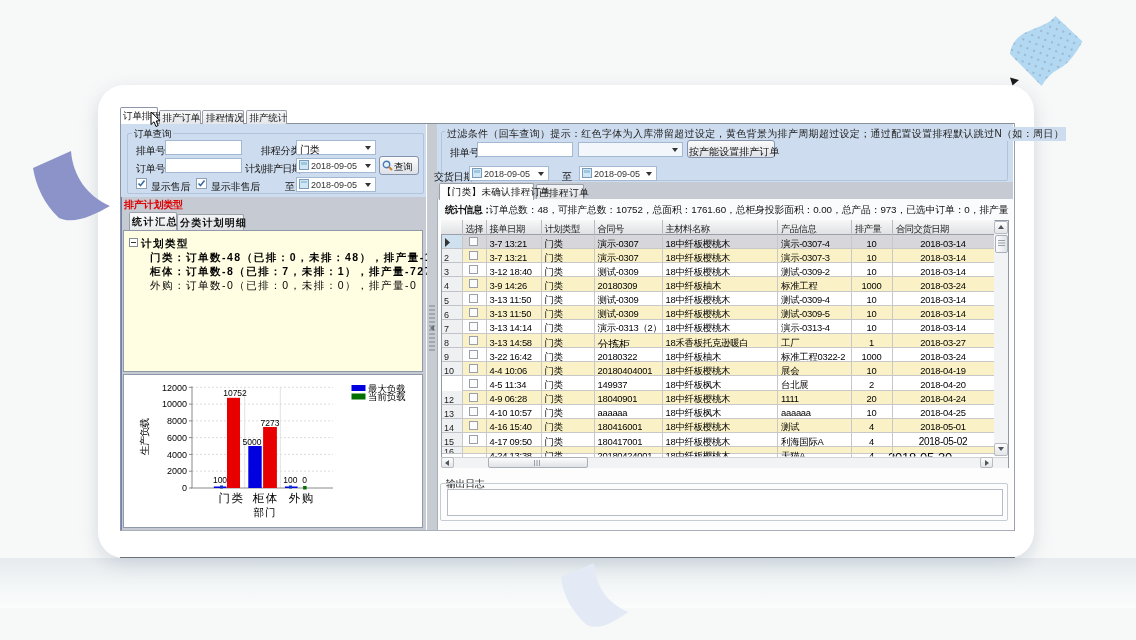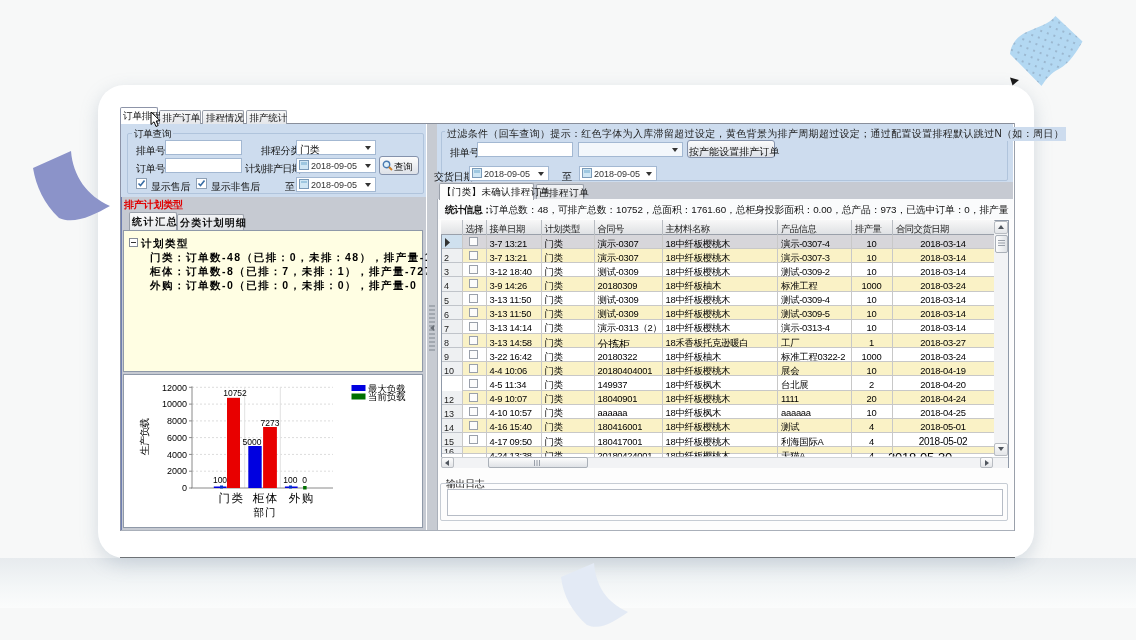--- a/index.html
+++ b/index.html
@@ -90,21 +90,21 @@
 <div class="ab" style="left:129px;top:212px;width:48px;height:18px;background:linear-gradient(#fafafa,#e8eaec);border:1px solid #9aa0aa;border-bottom:none;border-radius:2px 2px 0 0;z-index:2"></div>
 <div class="ab lbl" style="left:132px;top:214.5px;font-weight:bold;font-size:10px;z-index:3;letter-spacing:1.6px">统计汇总</div>
 <div class="ab" style="left:177px;top:213.5px;width:67px;height:16.5px;background:linear-gradient(#f2f3f5,#dddfe3);border:1px solid #9aa0aa;border-bottom:none;border-radius:2px 2px 0 0"></div>
 <div class="ab lbl" style="left:180px;top:216px;font-weight:bold;font-size:10px;letter-spacing:1.2px">分类计划明细</div>
 <div class="ab" style="left:123px;top:230px;width:300px;height:142px;background:#fffee3;border:1px solid #8f99a8"></div>
 <div class="ab" style="left:128.5px;top:238px;width:9px;height:9px;background:#fff;border:1px solid #858c98"></div>
 <div class="ab" style="left:130.5px;top:242px;width:5px;height:1px;background:#333"></div>
 <div class="ab" style="left:141px;top:237px;font-weight:bold;font-size:10.5px;color:#000;white-space:nowrap;letter-spacing:1.5px">计划类型</div>
 <div class="ab" style="left:150px;top:251px;font-weight:bold;font-size:10.5px;color:#000;white-space:nowrap;letter-spacing:1.5px">门类：订单数-48（已排：0，未排：48），排产量-10752</div>
 <div class="ab" style="left:150px;top:265px;font-weight:bold;font-size:10.5px;color:#000;white-space:nowrap;letter-spacing:1.5px">柜体：订单数-8（已排：7，未排：1），排产量-7273</div>
-<div class="ab" style="left:150px;top:279px;font-weight:bold;font-size:10.5px;color:#000;white-space:nowrap;letter-spacing:1.5px">外购：订单数-0（已排：0，未排：0），排产量-0</div>
+<div class="ab" style="left:150px;top:279px;font-weight:normal;font-size:10.5px;color:#000;white-space:nowrap;letter-spacing:1.5px">外购：订单数-0（已排：0，未排：0），排产量-0</div>
 <div class="ab" style="left:123px;top:374px;width:300px;height:154px;background:#fff;border:1px solid #8f99a8"></div>
 <svg class="ab" style="left:123px;top:374px" width="300" height="154" viewBox="0 0 300 154">
     <line x1="69" y1="97.2" x2="210" y2="97.2" stroke="#dcdcdc" stroke-width="1" stroke-dasharray="2,2"></line>
     <line x1="69" y1="80.4" x2="210" y2="80.4" stroke="#dcdcdc" stroke-width="1" stroke-dasharray="2,2"></line>
     <line x1="69" y1="63.6" x2="210" y2="63.6" stroke="#dcdcdc" stroke-width="1" stroke-dasharray="2,2"></line>
     <line x1="69" y1="46.9" x2="210" y2="46.9" stroke="#dcdcdc" stroke-width="1" stroke-dasharray="2,2"></line>
     <line x1="69" y1="30.1" x2="210" y2="30.1" stroke="#dcdcdc" stroke-width="1" stroke-dasharray="2,2"></line>
     <line x1="69" y1="13.3" x2="210" y2="13.3" stroke="#dcdcdc" stroke-width="1" stroke-dasharray="2,2"></line>
     <line x1="121.7" y1="13.3" x2="121.7" y2="114" stroke="#e2e2e2" stroke-width="1"></line>
     <line x1="157.3" y1="13.3" x2="157.3" y2="114" stroke="#e2e2e2" stroke-width="1"></line>
@@ -320,21 +320,21 @@
     <div class="ab" style="left:489.5px;top:379.0px;font-size:9.4px;color:#000;white-space:nowrap;letter-spacing:-0.25px">4-5 11:34</div>
     <div class="ab" style="left:544.5px;top:379.0px;font-size:9.4px;color:#000;white-space:nowrap;letter-spacing:-0.25px">门类</div>
     <div class="ab" style="left:597.5px;top:379.0px;font-size:9.4px;color:#000;white-space:nowrap;letter-spacing:-0.25px">149937</div>
     <div class="ab" style="left:665.5px;top:379.0px;font-size:9.4px;color:#000;white-space:nowrap;letter-spacing:-0.25px">18中纤板枫木</div>
     <div class="ab" style="left:781.0px;top:379.0px;font-size:9.4px;color:#000;white-space:nowrap;letter-spacing:-0.25px">台北展</div>
     <div class="ab" style="left:871.5px;top:379.0px;font-size:9.4px;color:#000;white-space:nowrap;letter-spacing:-0.25px;transform:translateX(-50%)">2</div>
     <div class="ab" style="left:943.0px;top:379.0px;font-size:9.4px;color:#000;white-space:nowrap;letter-spacing:-0.25px;transform:translateX(-50%)">2018-04-20</div>
     <div class="ab" style="left:461.5px;top:390.65px;width:532.5px;height:14.15px;background:#faf2c6;border-bottom:1px solid #c8c8c8"></div>
     <div class="ab" style="left:441.5px;top:390.65px;width:20px;height:14.15px;background:#eef0f2;border-bottom:1px solid #c0c4ca;text-align:left;padding-left:2.5px;line-height:14.15px;overflow:hidden"><span style="font-size:9px;color:#222">12</span></div>
     <div class="ab" style="left:468.5px;top:392.65px;width:9px;height:9px;background:#fcfcfc;border:1px solid #9aa0aa"></div>
-    <div class="ab" style="left:489.5px;top:393.15px;font-size:9.4px;color:#000;white-space:nowrap;letter-spacing:-0.25px">4-9 10:07</div>
+    <div class="ab" style="left:489.5px;top:393.15px;font-size:9.4px;color:#000;white-space:nowrap;letter-spacing:-0.25px">4-9 06:28</div>
     <div class="ab" style="left:544.5px;top:393.15px;font-size:9.4px;color:#000;white-space:nowrap;letter-spacing:-0.25px">门类</div>
     <div class="ab" style="left:597.5px;top:393.15px;font-size:9.4px;color:#000;white-space:nowrap;letter-spacing:-0.25px">18040901</div>
     <div class="ab" style="left:665.5px;top:393.15px;font-size:9.4px;color:#000;white-space:nowrap;letter-spacing:-0.25px">18中纤板樱桃木</div>
     <div class="ab" style="left:781.0px;top:393.15px;font-size:9.4px;color:#000;white-space:nowrap;letter-spacing:-0.25px">1111</div>
     <div class="ab" style="left:871.5px;top:393.15px;font-size:9.4px;color:#000;white-space:nowrap;letter-spacing:-0.25px;transform:translateX(-50%)">20</div>
     <div class="ab" style="left:943.0px;top:393.15px;font-size:9.4px;color:#000;white-space:nowrap;letter-spacing:-0.25px;transform:translateX(-50%)">2018-04-24</div>
     <div class="ab" style="left:461.5px;top:404.8px;width:532.5px;height:14.15px;background:#ffffff;border-bottom:1px solid #c8c8c8"></div>
     <div class="ab" style="left:441.5px;top:404.8px;width:20px;height:14.15px;background:#eef0f2;border-bottom:1px solid #c0c4ca;text-align:left;padding-left:2.5px;line-height:14.15px;overflow:hidden"><span style="font-size:9px;color:#222">13</span></div>
     <div class="ab" style="left:468.5px;top:406.8px;width:9px;height:9px;background:#fcfcfc;border:1px solid #9aa0aa"></div>
     <div class="ab" style="left:489.5px;top:407.3px;font-size:9.4px;color:#000;white-space:nowrap;letter-spacing:-0.25px">4-10 10:57</div>

